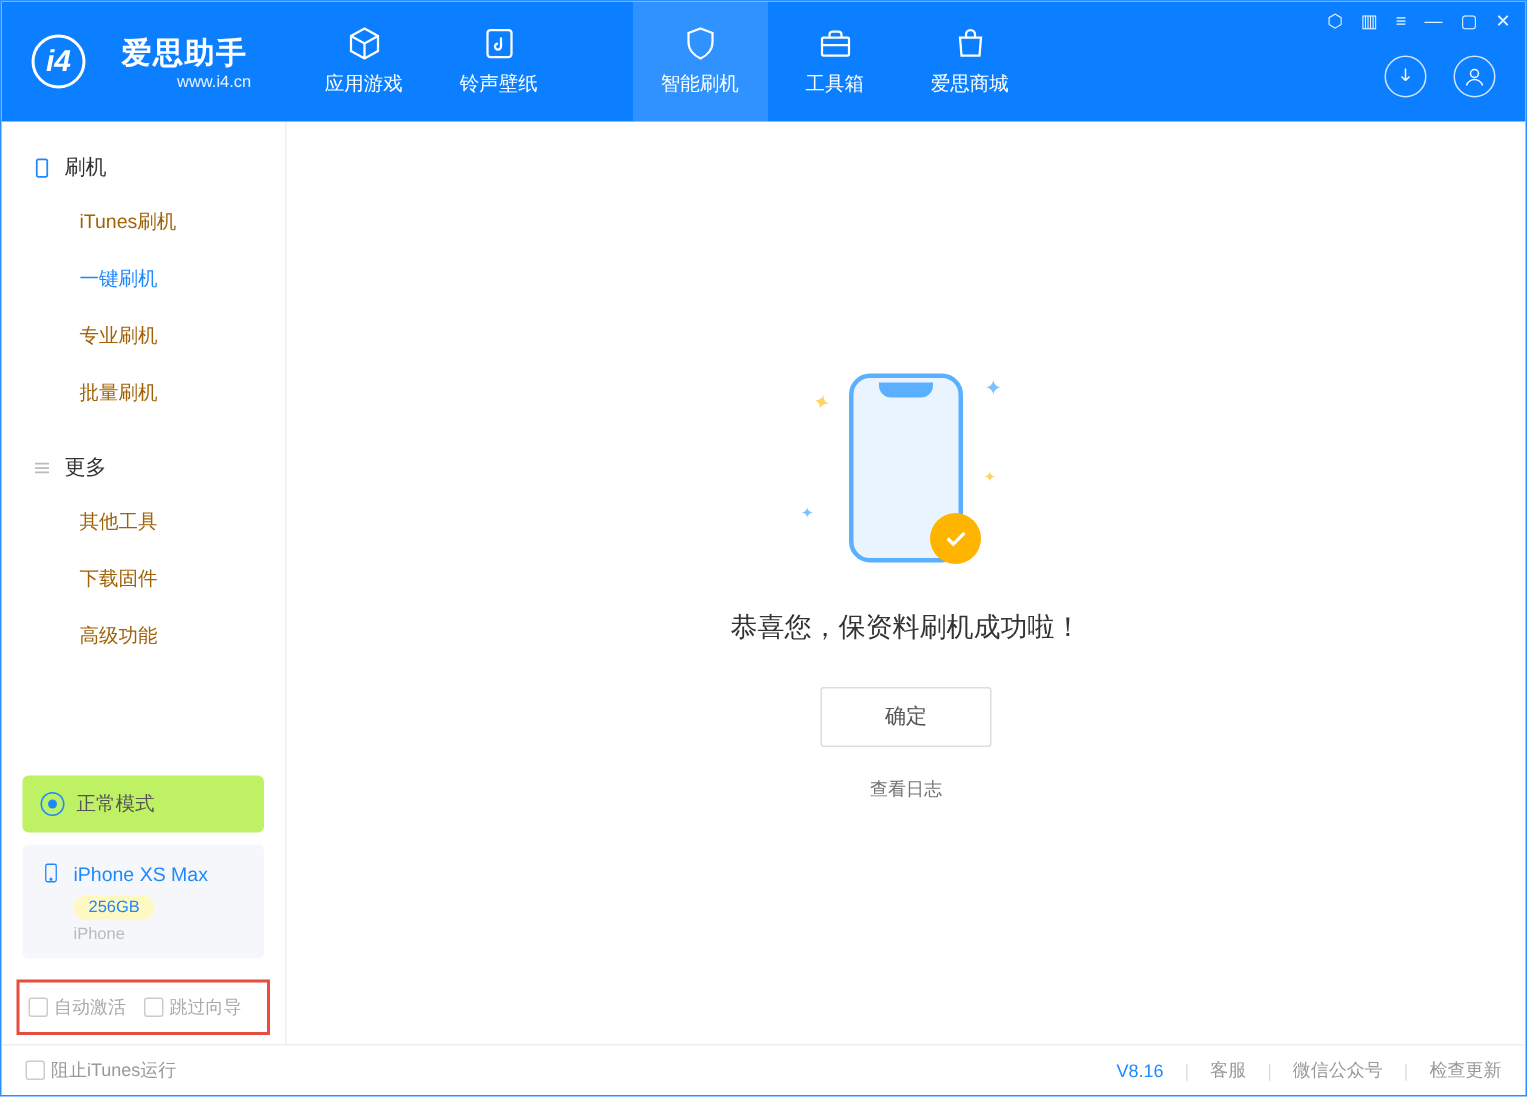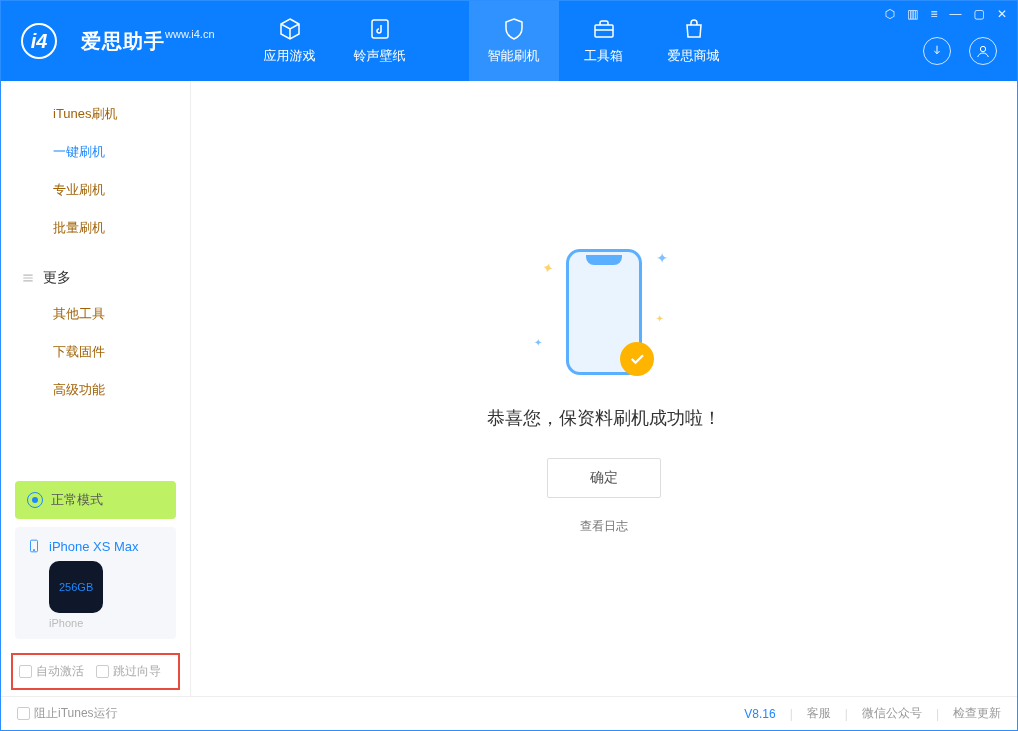--- a/index.html
+++ b/index.html
@@ -2,23 +2,23 @@
 <html><head>
 <meta charset="utf-8">
 <style>
 * { margin: 0; padding: 0; box-sizing: border-box; font-family: "Microsoft YaHei", sans-serif; }
 body { background: #fff; width: 1018px; height: 731px; border: 1px solid #2b8fff; display: flex; flex-direction: column; }
 
 
 .header { background: linear-gradient(to bottom, #0b7fff, #0b7fff); height: 80px; display: flex; align-items: center; color: #fff; position: relative; }
 .logo-area { display: flex; align-items: center; padding: 0 20px; gap: 24px; }
 .logo-icon { width: 36px; height: 36px; border: 2px solid #fff; border-radius: 50%; display: flex; align-items: center; justify-content: center; font-weight: bold; font-size: 20px; font-style: italic; }
-.logo-text { display: flex; flex-direction: row; text-align: right; }
+.logo-text { display: flex; flex-direction: column; }
 .logo-title { font-size: 20px; font-weight: bold; letter-spacing: 1px; }
-.logo-sub { font-size: 11px; opacity: 0.9; }
+.logo-sub { font-size: 11px; opacity: 0.9; margin-left: 37px; }
 .tabs { display: flex; height: 100%; margin-left: 10px; }
 .tab { display: flex; flex-direction: column; align-items: center; justify-content: center; width: 90px; height: 100%; font-size: 13px; gap: 6px; cursor: pointer; }
 .tab.active { background: rgba(255,255,255,0.15); margin-left: 44px; }
 .tab-icon { width: 24px; height: 24px; display: flex; align-items: center; justify-content: center; }
 .tab-icon svg { width: 24px; height: 24px; fill: none; stroke: #fff; stroke-width: 1.5; }
 .win-controls { position: absolute; top: 6px; right: 10px; display: flex; gap: 12px; font-size: 12px; align-items: center; }
 .win-controls span { cursor: pointer; opacity: 0.9; }
 .header-right { position: absolute; right: 20px; bottom: 16px; display: flex; gap: 18px; }
 .header-right .circ { width: 28px; height: 28px; border: 1.5px solid rgba(255,255,255,0.8); border-radius: 50%; display: flex; align-items: center; justify-content: center; cursor: pointer; }
 .header-right .circ svg { width: 16px; height: 16px; stroke: #fff; fill: none; stroke-width: 1.5; }
@@ -31,21 +31,21 @@
 .side-header svg { width: 14px; height: 14px; }
 .side-item { padding: 10px 20px 10px 52px; font-size: 13px; color: #a16207; cursor: pointer; }
 .side-item.active { color: #1e88ff; }
 .side-fill { flex: 1; }
 .status-card { margin: 8px 14px; background: #bef264; border-radius: 4px; padding: 10px 12px; display: flex; align-items: center; gap: 8px; font-size: 13px; color: #555; }
 .status-card .dot { width: 16px; height: 16px; border: 1.5px solid #1e88ff; border-radius: 50%; display: flex; align-items: center; justify-content: center; }
 .status-card .dot::after { content: ""; width: 6px; height: 6px; background: #1e88ff; border-radius: 50%; }
 .device-card { margin: 0 14px 10px; background: #f5f7fa; border-radius: 4px; padding: 10px 12px; font-size: 13px; }
 .device-row1 { display: flex; align-items: center; gap: 8px; color: #1e88ff; font-weight: 500; }
 .device-row1 svg { width: 14px; height: 18px; stroke: #1e88ff; fill: none; stroke-width: 1.5; }
-.badge { display: inline-block; background: #0f172a; color: #1e88ff; font-size: 11px; padding: 20px 10px; border-radius: 10px; margin-top: 6px; margin-left: 22px; }
+.badge { display: inline-block; background: #fef9c3; color: #1e88ff; font-size: 11px; padding: 2px 10px; border-radius: 10px; margin-top: 6px; margin-left: 22px; }
 .device-sub { color: #bbb; font-size: 11px; margin-top: 4px; margin-left: 22px; }
 .check-row { border: 2px solid #e74c3c; margin: 4px 10px 6px 10px; padding: 8px 6px; display: flex; gap: 12px; align-items: center; }
 .checkbox { display: flex; align-items: center; gap: 4px; font-size: 12px; color: #aaa; cursor: pointer; }
 .checkbox .box { width: 13px; height: 13px; border: 1px solid #ccc; border-radius: 2px; }
 
 
 .main { flex: 1; display: flex; flex-direction: column; align-items: center; justify-content: center; gap: 18px; }
 .phone-illus { position: relative; width: 160px; height: 140px; display: flex; align-items: center; justify-content: center; }
 .phone-body { width: 76px; height: 126px; border: 3px solid #5ab0ff; border-radius: 14px; background: #eaf4ff; position: relative; }
 .phone-notch { position: absolute; top: 3px; left: 50%; transform: translateX(-50%); width: 36px; height: 10px; background: #5ab0ff; border-radius: 0 0 8px 8px; }
@@ -142,20 +142,26 @@
     <span>≡</span>
     <span>—</span>
     <span>▢</span>
     <span>✕</span>
   </div>
 </div>
 
 <div class="body">
   <div class="sidebar">
     <div class="side-section">
+      <div class="side-header">
+        <svg viewBox="0 0 24 24" style="stroke:#1e88ff;fill:none;stroke-width:2">
+            <rect x="6" y="2" width="12" height="20" rx="2"></rect>
+          </svg>
+        <span>刷机</span>
+      </div>
       <div class="side-item">iTunes刷机</div>
       <div class="side-item active">一键刷机</div>
       <div class="side-item">专业刷机</div>
       <div class="side-item">批量刷机</div>
     </div>
     <div class="side-section">
       <div class="side-header">
         <svg viewBox="0 0 24 24" style="stroke:#bbb;fill:none;stroke-width:2">
             <path d="M4 7h16M4 12h16M4 17h16"></path>
           </svg>

